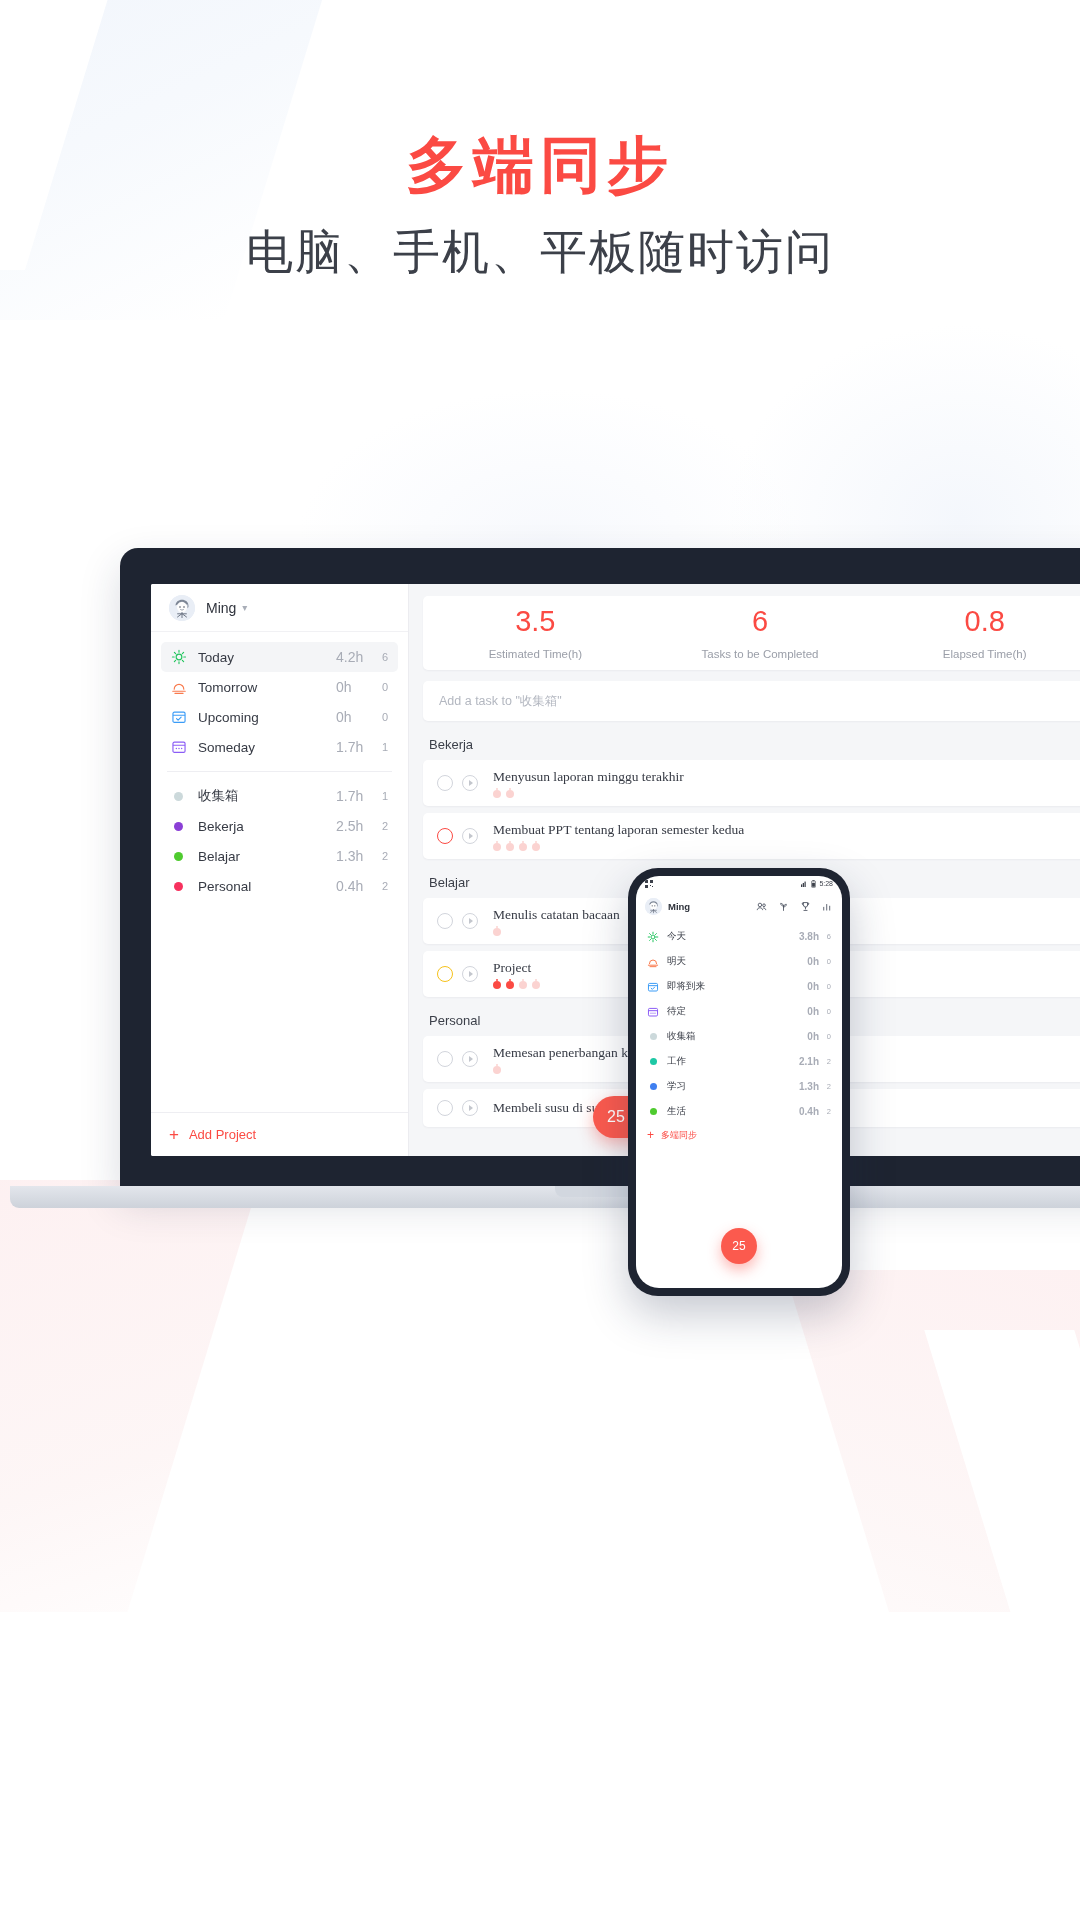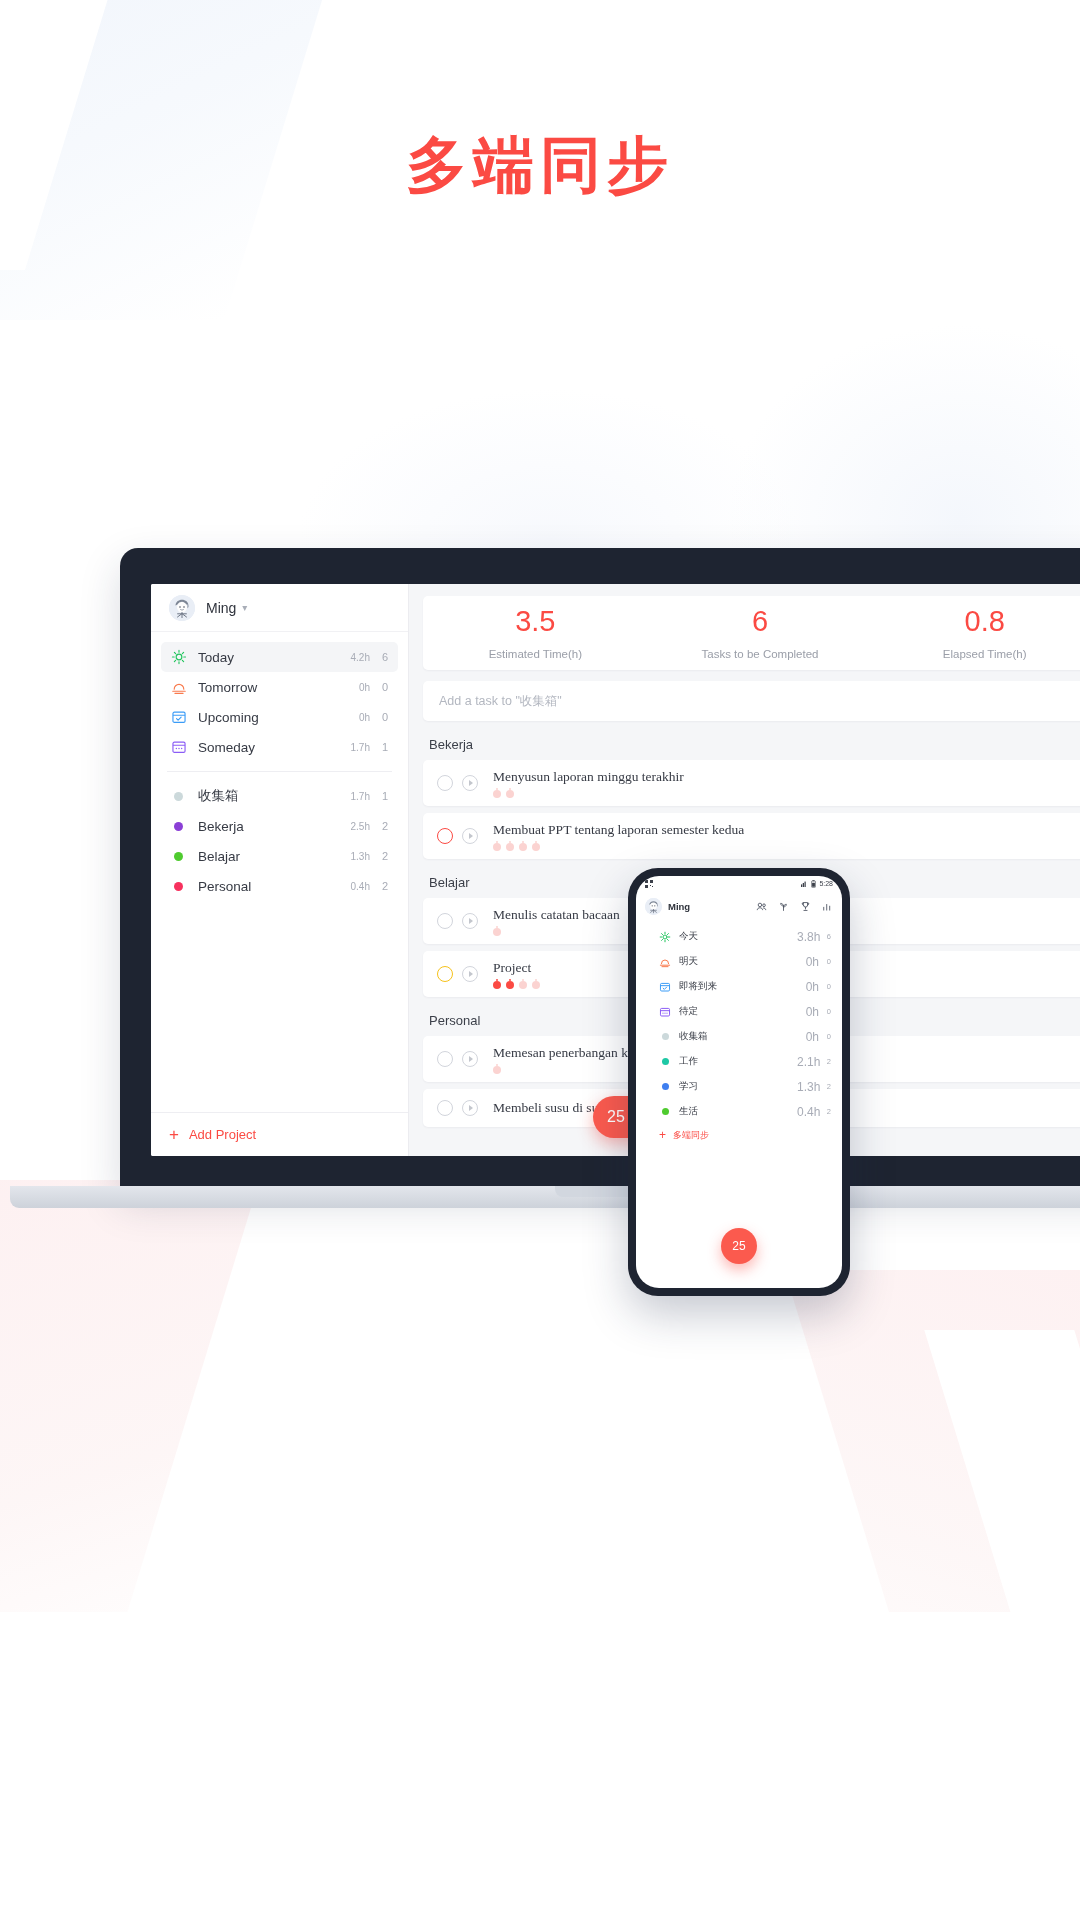--- a/index.html
+++ b/index.html
@@ -151,21 +151,21 @@
   .side-list { padding: 10px 10px 0 10px; }
   .srow {
     display: flex; align-items: center;
     height: 30px; padding: 0 10px 0 9px;
     border-radius: 5px;
     cursor: default;
   }
   .srow.active { background: #f4f5f7; }
   .srow .ic { width: 17px; height: 17px; flex: 0 0 17px; display:flex; align-items:center; justify-content:center; }
   .srow .lbl { margin-left: 11px; font-size: 13.5px; color: #363a44; flex: 1 1 auto; white-space: nowrap; }
-  .srow .v1 { font-size: 10px; color: #a8acb6; width: 34px; text-align: right; }
+  .srow .v1 { font-size: 14px; color: #a8acb6; width: 34px; text-align: left; }
   .srow .v2 { font-size: 11px; color: #a8acb6; width: 18px; text-align: right; }
   .side-sep { height:1px; background:#eeeef2; margin: 9px 16px 9px 16px; }
   .dot { width: 9px; height: 9px; border-radius: 50%; display:block; }
   .side-foot {
     margin-top: auto;
     border-top: 1px solid #eeeef2;
     height: 44px;
     display: flex; align-items: center;
     padding-left: 18px;
     color: #fb4a43;
@@ -250,25 +250,25 @@
   .ph-status .right { margin-left: auto; display: flex; align-items: center; gap: 3px; }
   .ph-head {
     height: 30px; display: flex; align-items: center; padding: 0 9px;
   }
   .ph-avatar {
     width: 17px; height: 17px; border-radius: 50%; background: #e7ecf5;
     display:flex; align-items:center; justify-content:center; overflow:hidden; flex:0 0 17px;
   }
   .ph-name { margin-left: 6px; font-size: 9.5px; font-weight: 700; color: #2f333c; }
   .ph-acts { margin-left: auto; display: flex; gap: 11px; align-items: center; }
-  .ph-list { padding: 3px 0 0 12px; }
+  .ph-list { padding: 3px 0 0 0; }
   .prow { display: flex; align-items: center; height: 25px; padding: 0 11px; }
   .prow .ic { width: 12px; height: 12px; flex:0 0 12px; display:flex; align-items:center; justify-content:center;}
   .prow .lbl { margin-left: 8px; font-size: 9.5px; color: #363a44; flex: 1 1 auto; }
-  .prow .v1 { font-size: 12px; color: #a8acb6; width: 22px; text-align: right; }
+  .prow .v1 { font-size: 10px; color: #a8acb6; width: 22px; text-align: right; font-weight: bold; }
   .prow .v2 { font-size: 7.5px; color: #a8acb6; width: 12px; text-align: right; }
   .pdot { width: 7px; height: 7px; border-radius: 50%; display:block; }
   .ph-add { display:flex; align-items:center; height: 22px; padding: 0 11px; color:#fb4a43; font-size: 9px; }
   .ph-add .plus { font-size: 12px; margin-right: 7px; }
   .ph-fab {
     position: absolute; left: 50%; transform: translateX(-50%);
     bottom: 24px;
     width: 36px; height: 36px; border-radius: 50%;
     background: #fb5a4e; color: #fff;
     display: flex; align-items: center; justify-content: center;
@@ -316,20 +316,21 @@
         <circle cx="168" cy="62" r="3.6" opacity=".5"></circle>
         <circle cx="208" cy="62" r="3.6" opacity=".5"></circle>
         <circle cx="248" cy="62" r="3.6" opacity=".5"></circle>
         <circle cx="288" cy="62" r="3.6" opacity=".5"></circle>
         <circle cx="322" cy="62" r="3.6" opacity=".5"></circle>
     </g>
   </svg>
 
   <div class="hero">
     <div class="hero-title">多端同步</div>
+    <div class="hero-sub">电脑、手机、平板随时访问</div>
   </div>
 
   <div class="laptop">
     <div class="laptop-body">
       <div class="laptop-screen">
         <div class="app">
 
           <div class="side">
             <div class="side-head">
               <div class="avatar">

